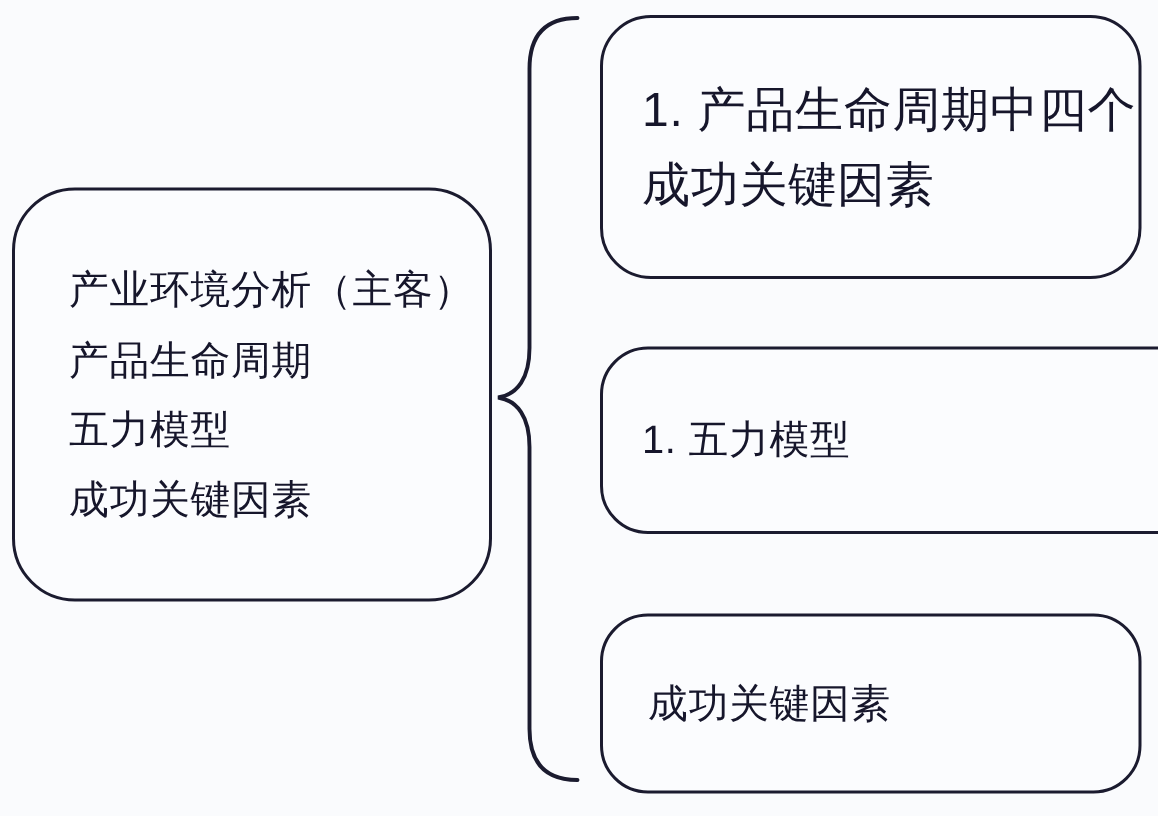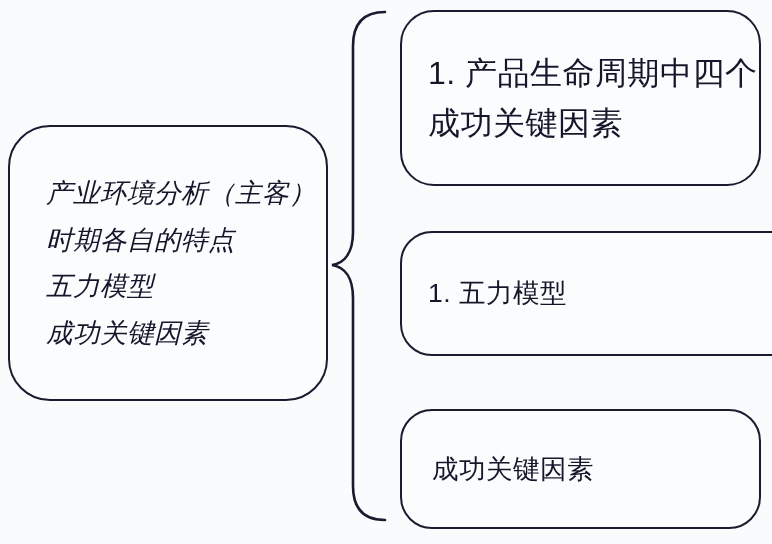--- a/index.html
+++ b/index.html
@@ -74,21 +74,20 @@
     color: #16162b;
     font-size: 27px;
     line-height: 1.0;
     letter-spacing: 0.5px;
     white-space: nowrap;
   }
   .box-left .line {
     margin: 0 0 0 14px;
     padding: 10px 0;
     font-size: 26.5px;
-    font-style: italic;
   }
   .box-top-right .line {
     margin: 0 0 0 10px;
     padding: 9px 0;
     font-size: 32px;
   }
   .box-mid-right .line {
     margin: 0 0 0 10px;
     padding: 11px 0;
     font-size: 26.5px;
@@ -111,21 +110,21 @@
                L 353 232
                C 353 252, 345 263, 332 265
                C 345 267, 353 278, 353 298
                L 353 486
                C 353 508, 363 520, 385 520"></path>
     </g>
   </svg>
 
   <div class="node-box box-left">
     <div class="line">产业环境分析（主客）</div>
-    <div class="line">时期各自的特点</div>
+    <div class="line">产品生命周期</div>
     <div class="line">五力模型</div>
     <div class="line">成功关键因素</div>
   </div>
 
   <div class="node-box box-top-right">
     <div class="line">1. 产品生命周期中四个</div>
     <div class="line">成功关键因素</div>
   </div>
 
   <div class="node-box box-mid-right">

